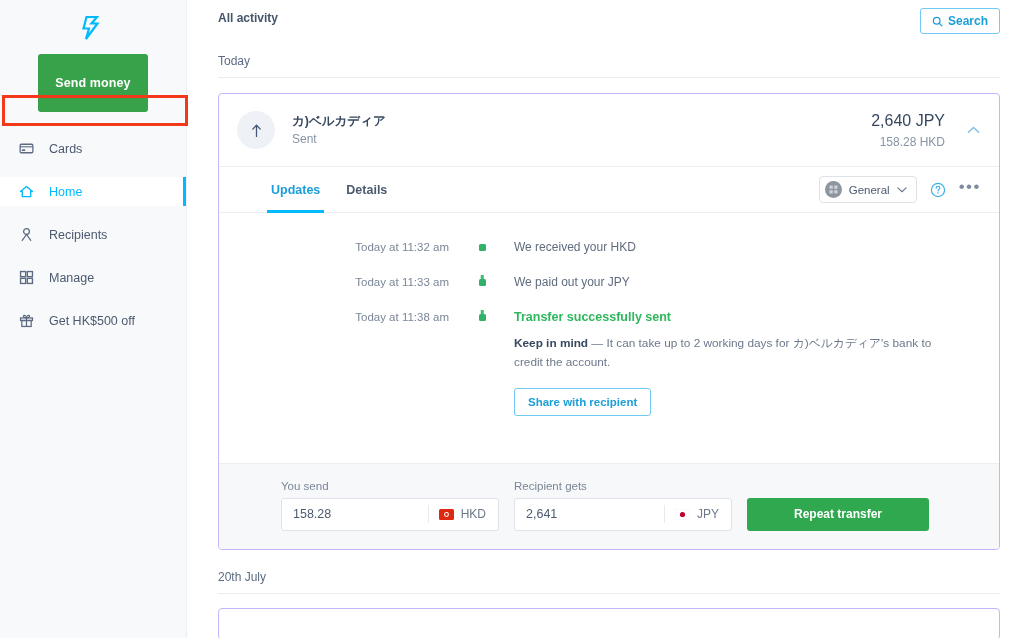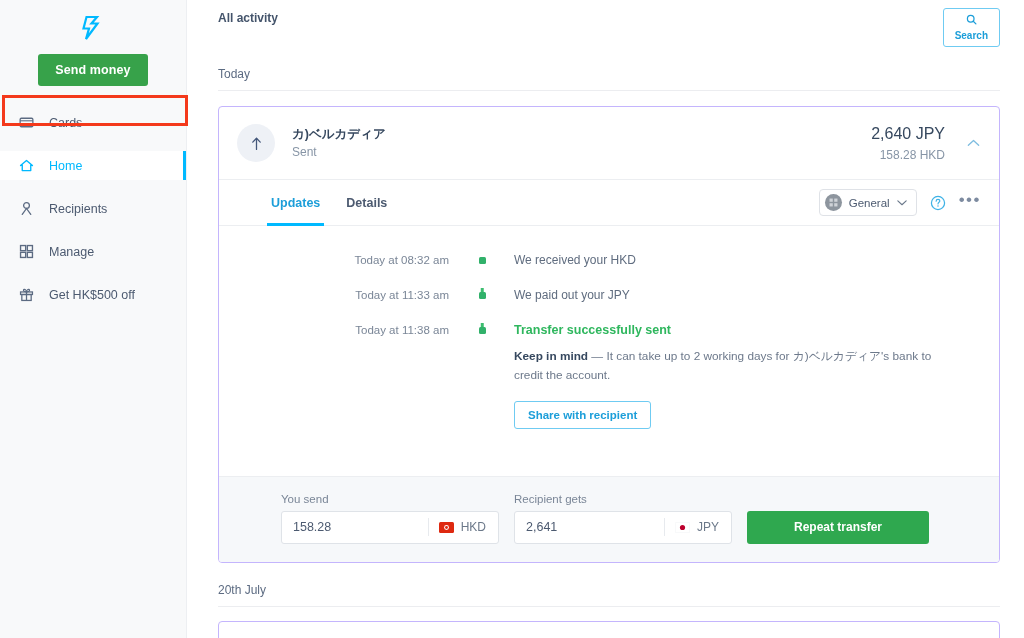--- a/index.html
+++ b/index.html
@@ -20,21 +20,21 @@
   }
   .logo-wrap {
     height: 48px; display: flex; align-items: center; justify-content: center;
     padding-top: 8px;
   }
   .logo { width: 30px; height: 26px; }
   .sendmoney-wrap { display: flex; justify-content: center; margin-top: 6px; }
   .send-money-btn {
     background: #37a24a; color: #fff; border: none;
     font-size: 12.5px; font-weight: bold;
-    padding: 9px 17px; border-radius: 3px; cursor: pointer;
+    padding: 22px 17px; border-radius: 3px; cursor: pointer;
     font-family: "Liberation Sans", sans-serif;
     letter-spacing: .1px;
   }
   .nav { margin-top: 22px; }
   .nav-item {
     display: flex; align-items: center; gap: 13px;
     height: 29px; padding-left: 17px;
     font-size: 12.5px; color: #4c5a70; cursor: pointer;
     position: relative; margin-bottom: 14px;
   }
@@ -58,24 +58,23 @@
   .main-inner { padding: 0 24px 0 31px; }
 
   .topbar {
     display: flex; align-items: flex-start; justify-content: space-between;
     padding-top: 8px;
   }
   .all-activity { font-size: 12px; color: #44546b; font-weight: bold; padding-top: 3px; }
   .search-btn {
     display: inline-flex; align-items: center; gap: 5px;
     border: 1px solid #6fcbf2; border-radius: 3px;
-    background: #fff; color: #1c9ed9; font-size: 10px; font-weight: bold;
+    background: #fff; color: #1c9ed9; font-size: 12px; font-weight: bold;
     padding: 5px 11px; cursor: pointer;
     font-family: "Liberation Sans", sans-serif;
-    flex-direction: column;
   }
   .day-label { font-size: 12px; color: #5c6b82; margin-top: 20px; margin-bottom: 9px; }
   .day-rule { height: 1px; background: #ecedf0; }
 
   
   .txn-card {
     border: 1px solid #c4b5fd; border-radius: 4px; background: #fff;
     margin-top: 15px; overflow: hidden;
   }
   .txn-head {
@@ -330,21 +329,21 @@
               </svg>
             </div>
             <div class="dots">•••</div>
           </div>
         </div>
 
         <div class="timeline-wrap">
 
 
           <div class="tl-row">
-            <div class="tl-time">Today at 08:32 am</div>
+            <div class="tl-time">Today at 11:32 am</div>
             <div class="tl-mid">
               <div class="tl-line"></div>
               <div class="tl-dot"></div>
             </div>
             <div class="tl-body">
               <div class="tl-text">We received your HKD</div>
             </div>
           </div>
 
           <div class="tl-row">

